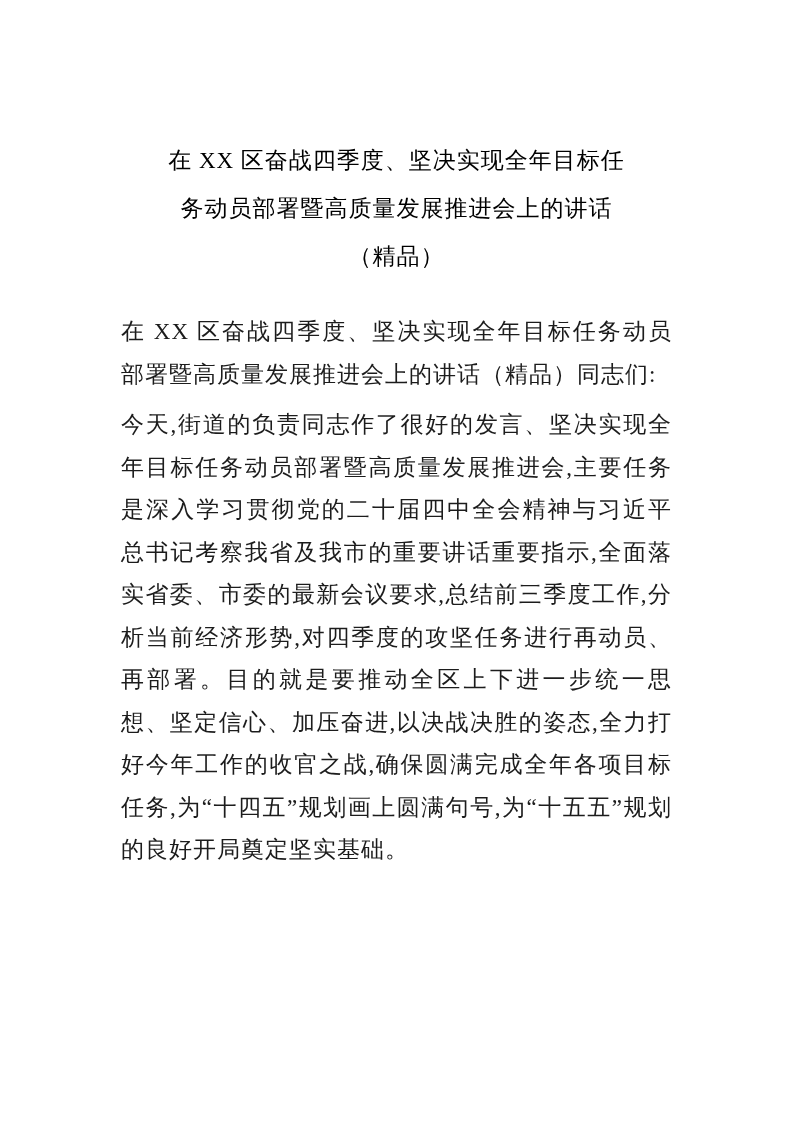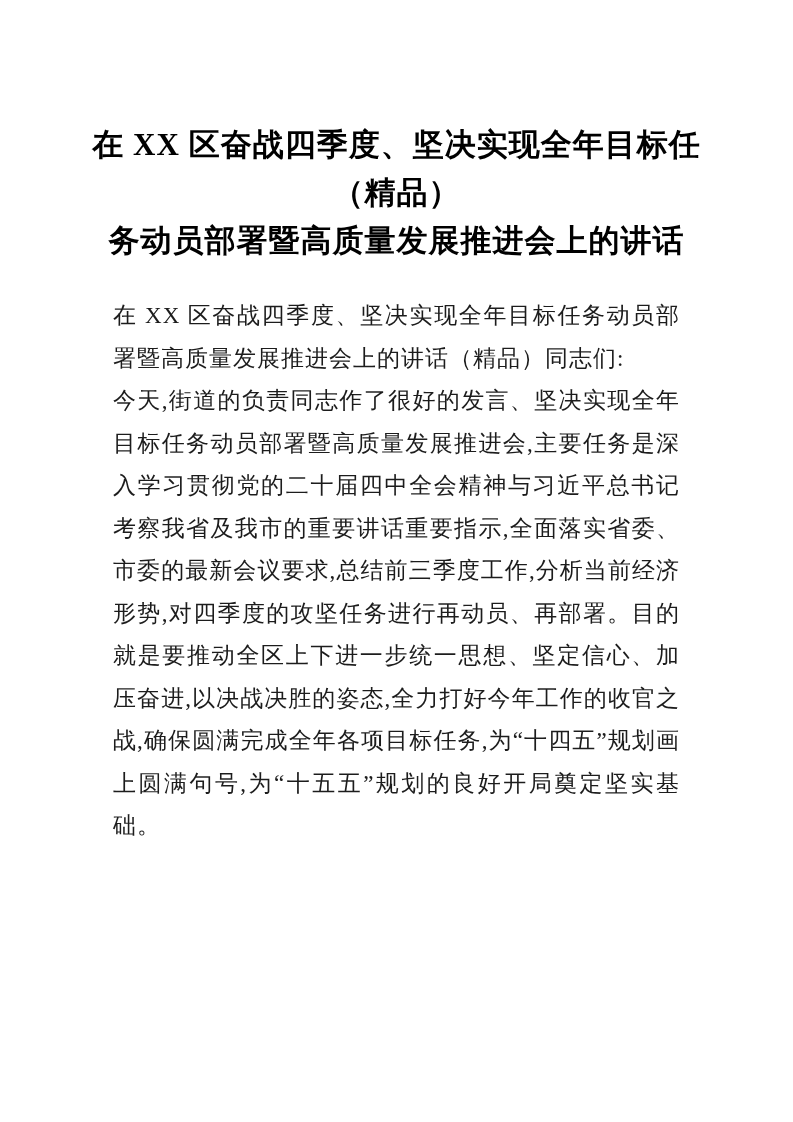--- a/index.html
+++ b/index.html
@@ -9,53 +9,53 @@
   }
   .page {
     position: relative;
     width: 793px;
     height: 1122px;
     background: #ffffff;
     overflow: hidden;
   }
   .doc-title {
     width: 620px;
-    margin: 0 auto;
+    margin: 16px auto;
     padding-top: 121px;
     text-align: center;
     font-family: "Liberation Serif", serif;
-    font-weight: bold;
-    font-size: 31px;
+    font-weight: normal;
+    font-size: 23px;
     line-height: 48px;
     color: #000000;
     letter-spacing: 1px;
   }
   .doc-body {
     width: 567px;
     margin: 30px auto 0 auto;
     font-family: "Liberation Serif", serif;
     font-size: 23px;
     line-height: 42.5px;
     color: #1c1c1c;
     text-align: justify;
     text-justify: inter-ideograph;
     letter-spacing: 1px;
   }
   .doc-body p {
-    margin: 0;
+    margin: 8px;
     padding: 0;
     text-align-last: left;
   }
 </style>
 </head>
 <body>
 
 <div class="page">
   <div class="doc-title">
     <div>在 XX 区奋战四季度、坚决实现全年目标任</div>
+    <div>务动员部署暨高质量发展推进会上的讲话</div>
     <div>（精品）</div>
-    <div>务动员部署暨高质量发展推进会上的讲话</div>
   </div>
   <div class="doc-body">
     <p>在 XX 区奋战四季度、坚决实现全年目标任务动员部署暨高质量发展推进会上的讲话（精品）同志们:</p>
     <p>今天,街道的负责同志作了很好的发言、坚决实现全年目标任务动员部署暨高质量发展推进会,主要任务是深入学习贯彻党的二十届四中全会精神与习近平总书记考察我省及我市的重要讲话重要指示,全面落实省委、市委的最新会议要求,总结前三季度工作,分析当前经济形势,对四季度的攻坚任务进行再动员、再部署。目的就是要推动全区上下进一步统一思想、坚定信心、加压奋进,以决战决胜的姿态,全力打好今年工作的收官之战,确保圆满完成全年各项目标任务,为“十四五”规划画上圆满句号,为“十五五”规划的良好开局奠定坚实基础。</p>
   </div>
 </div>
 
 </body></html>

